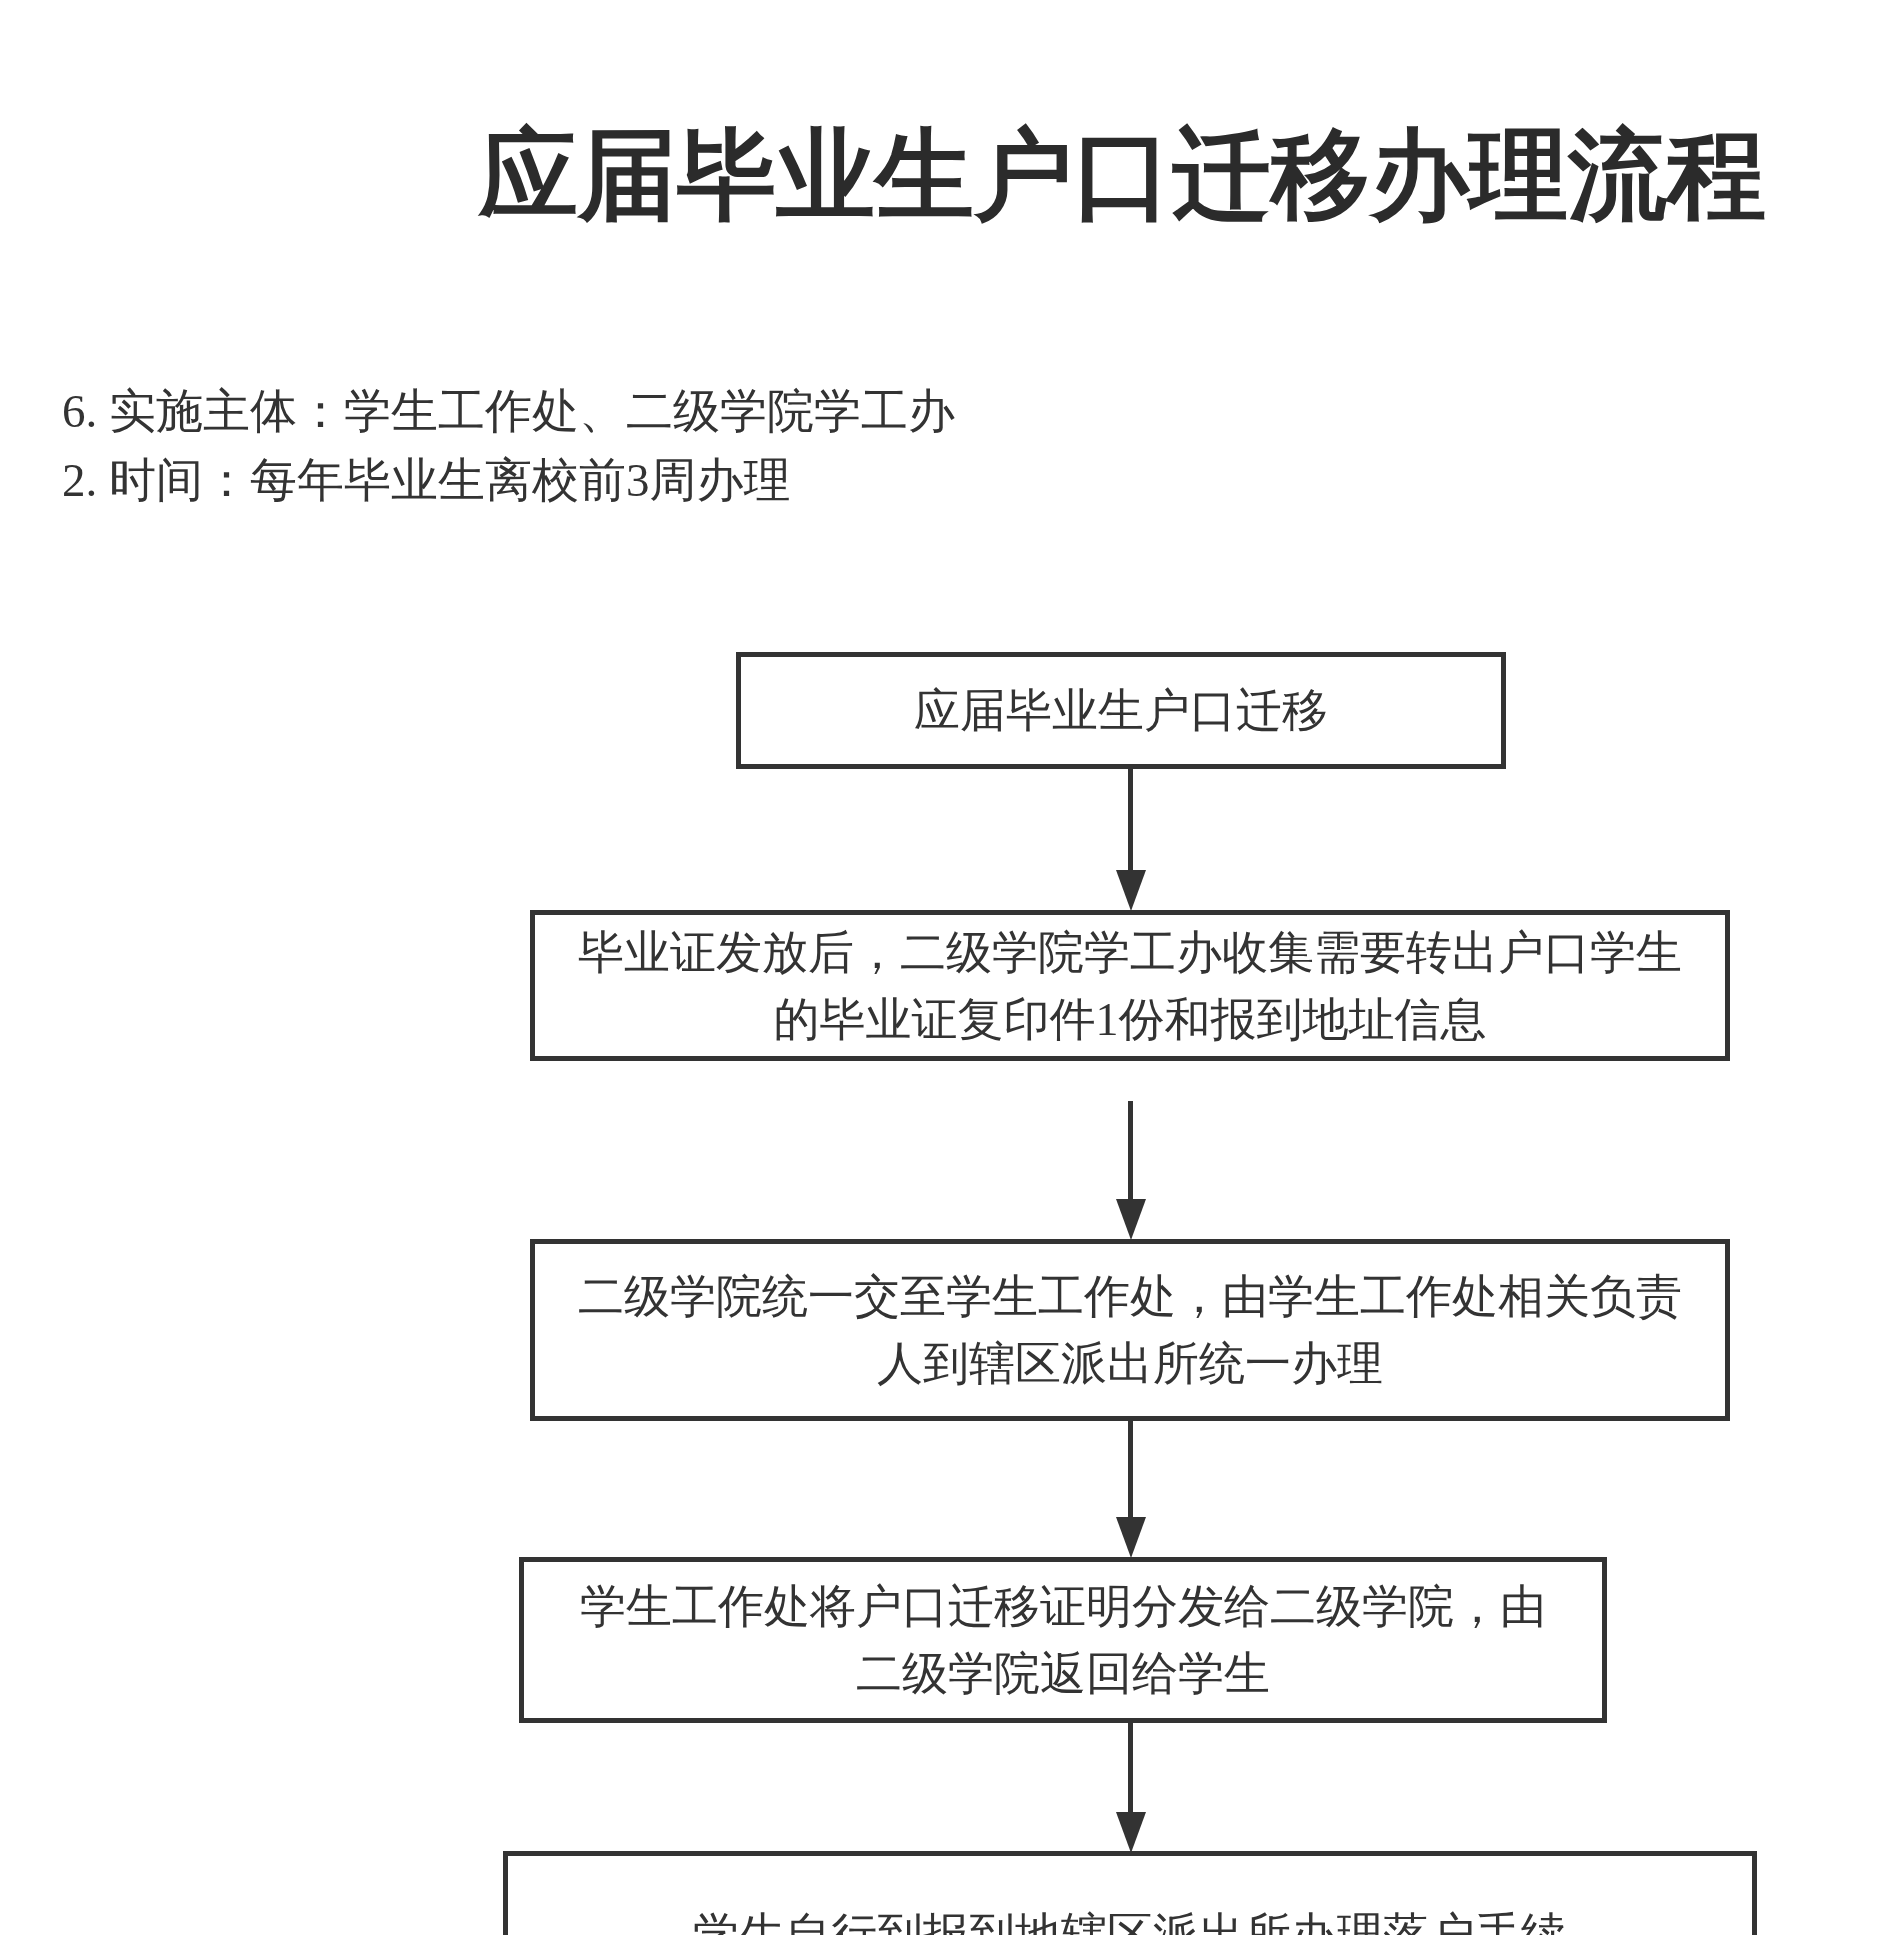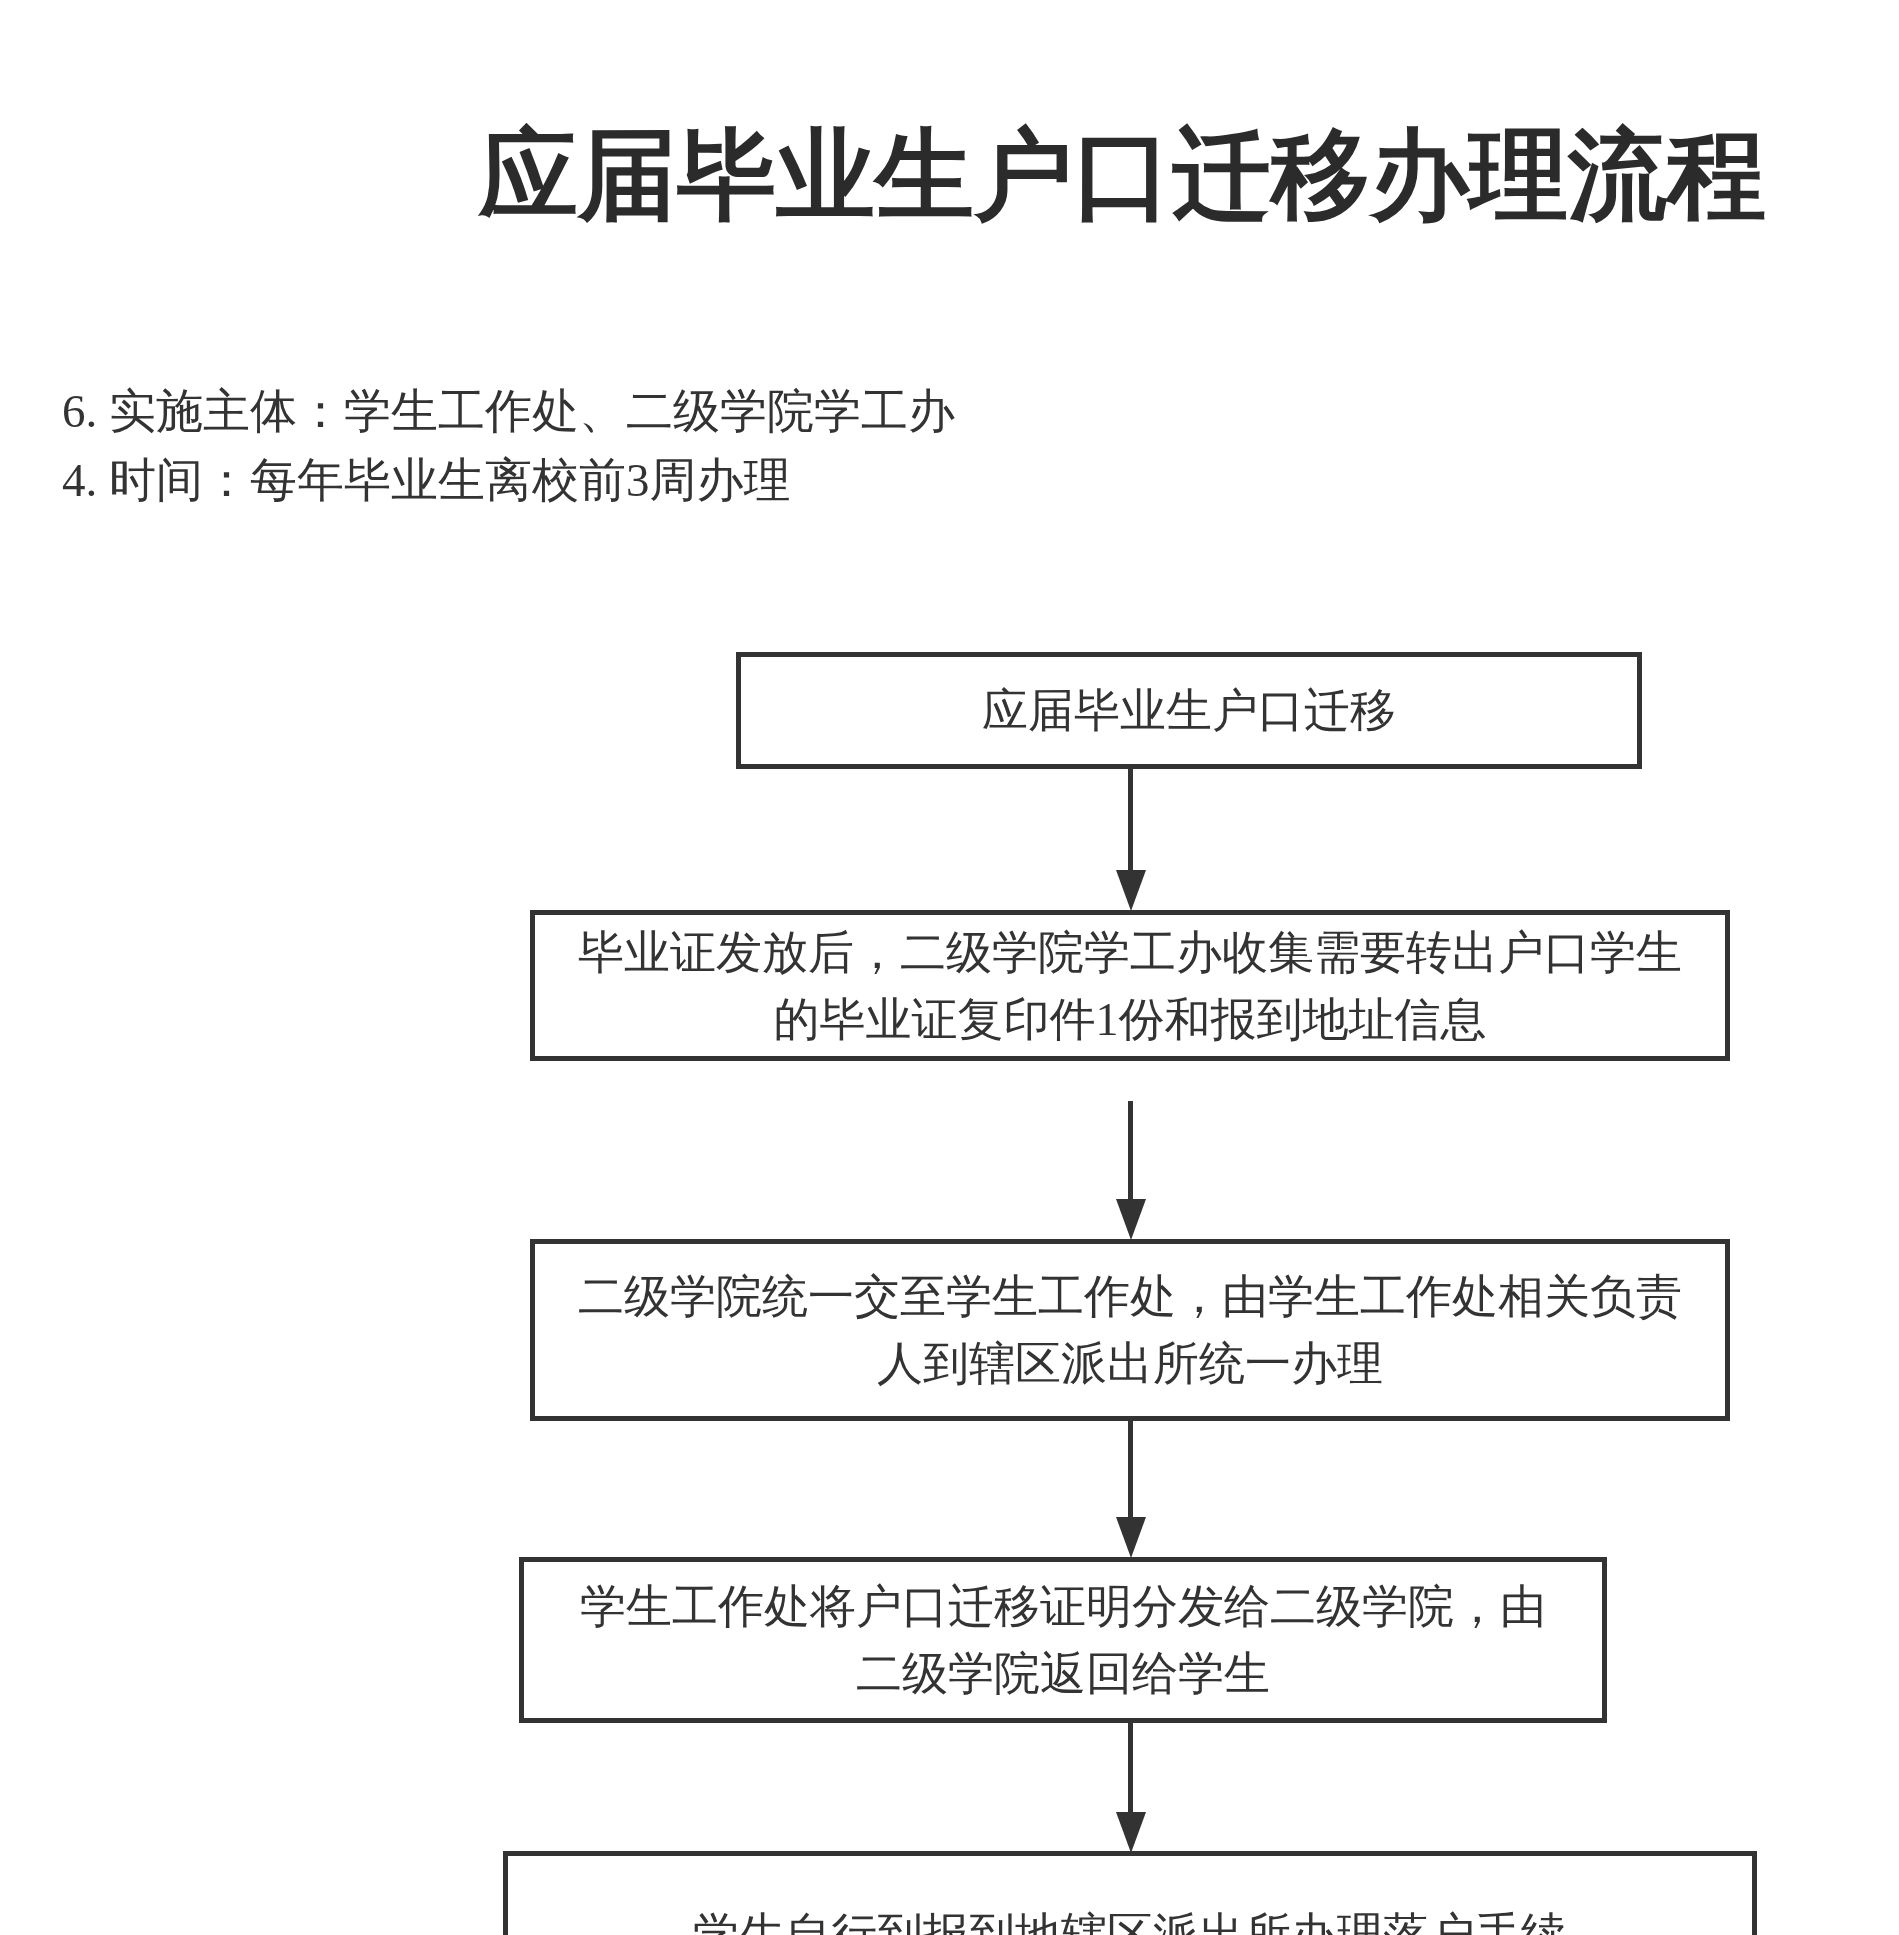--- a/index.html
+++ b/index.html
@@ -43,21 +43,21 @@
     display: flex;
     align-items: center;
     justify-content: center;
     text-align: center;
     font-size: 46px;
     line-height: 67px;
     color: #333333;
     box-sizing: border-box;
     padding: 3.9px 37px;
   }
-  .box-1 { left: 736px; top: 652px; width: 906px; height: 117px; padding: 3.9px 15.5px; }
+  .box-1 { left: 736px; top: 652px; width: 770px; height: 117px; padding: 3.9px 15.5px; }
   .box-2 { left: 530px; top: 910px; width: 1200px; height: 151px; }
   .box-3 { left: 530px; top: 1239px; width: 1200px; height: 182px; }
   .box-4 { left: 519px; top: 1557px; width: 1088px; height: 166px; justify-content: center; }
   .box-5 { left: 503px; top: 1851px; width: 1254px; height: 166px; }
   .arrow {
     position: absolute;
     left: 1115px;
     width: 31px;
     display: flex;
     flex-direction: column;
@@ -85,21 +85,21 @@
 </style>
 </head>
 <body>
 
 <div class="canvas">
 
   <div class="page-title">应届毕业生户口迁移办理流程</div>
 
   <div class="notes">
     <div>6. 实施主体：学生工作处、二级学院学工办</div>
-    <div>4. 时间：每年毕业生离校前3周办理</div>
+    <div>2. 时间：每年毕业生离校前3周办理</div>
   </div>
 
   <div class="flow-box box-1">
     <span>应届毕业生户口迁移</span>
   </div>
 
   <div class="arrow arrow-1">
     <div class="shaft"></div>
     <div class="head"></div>
   </div>

